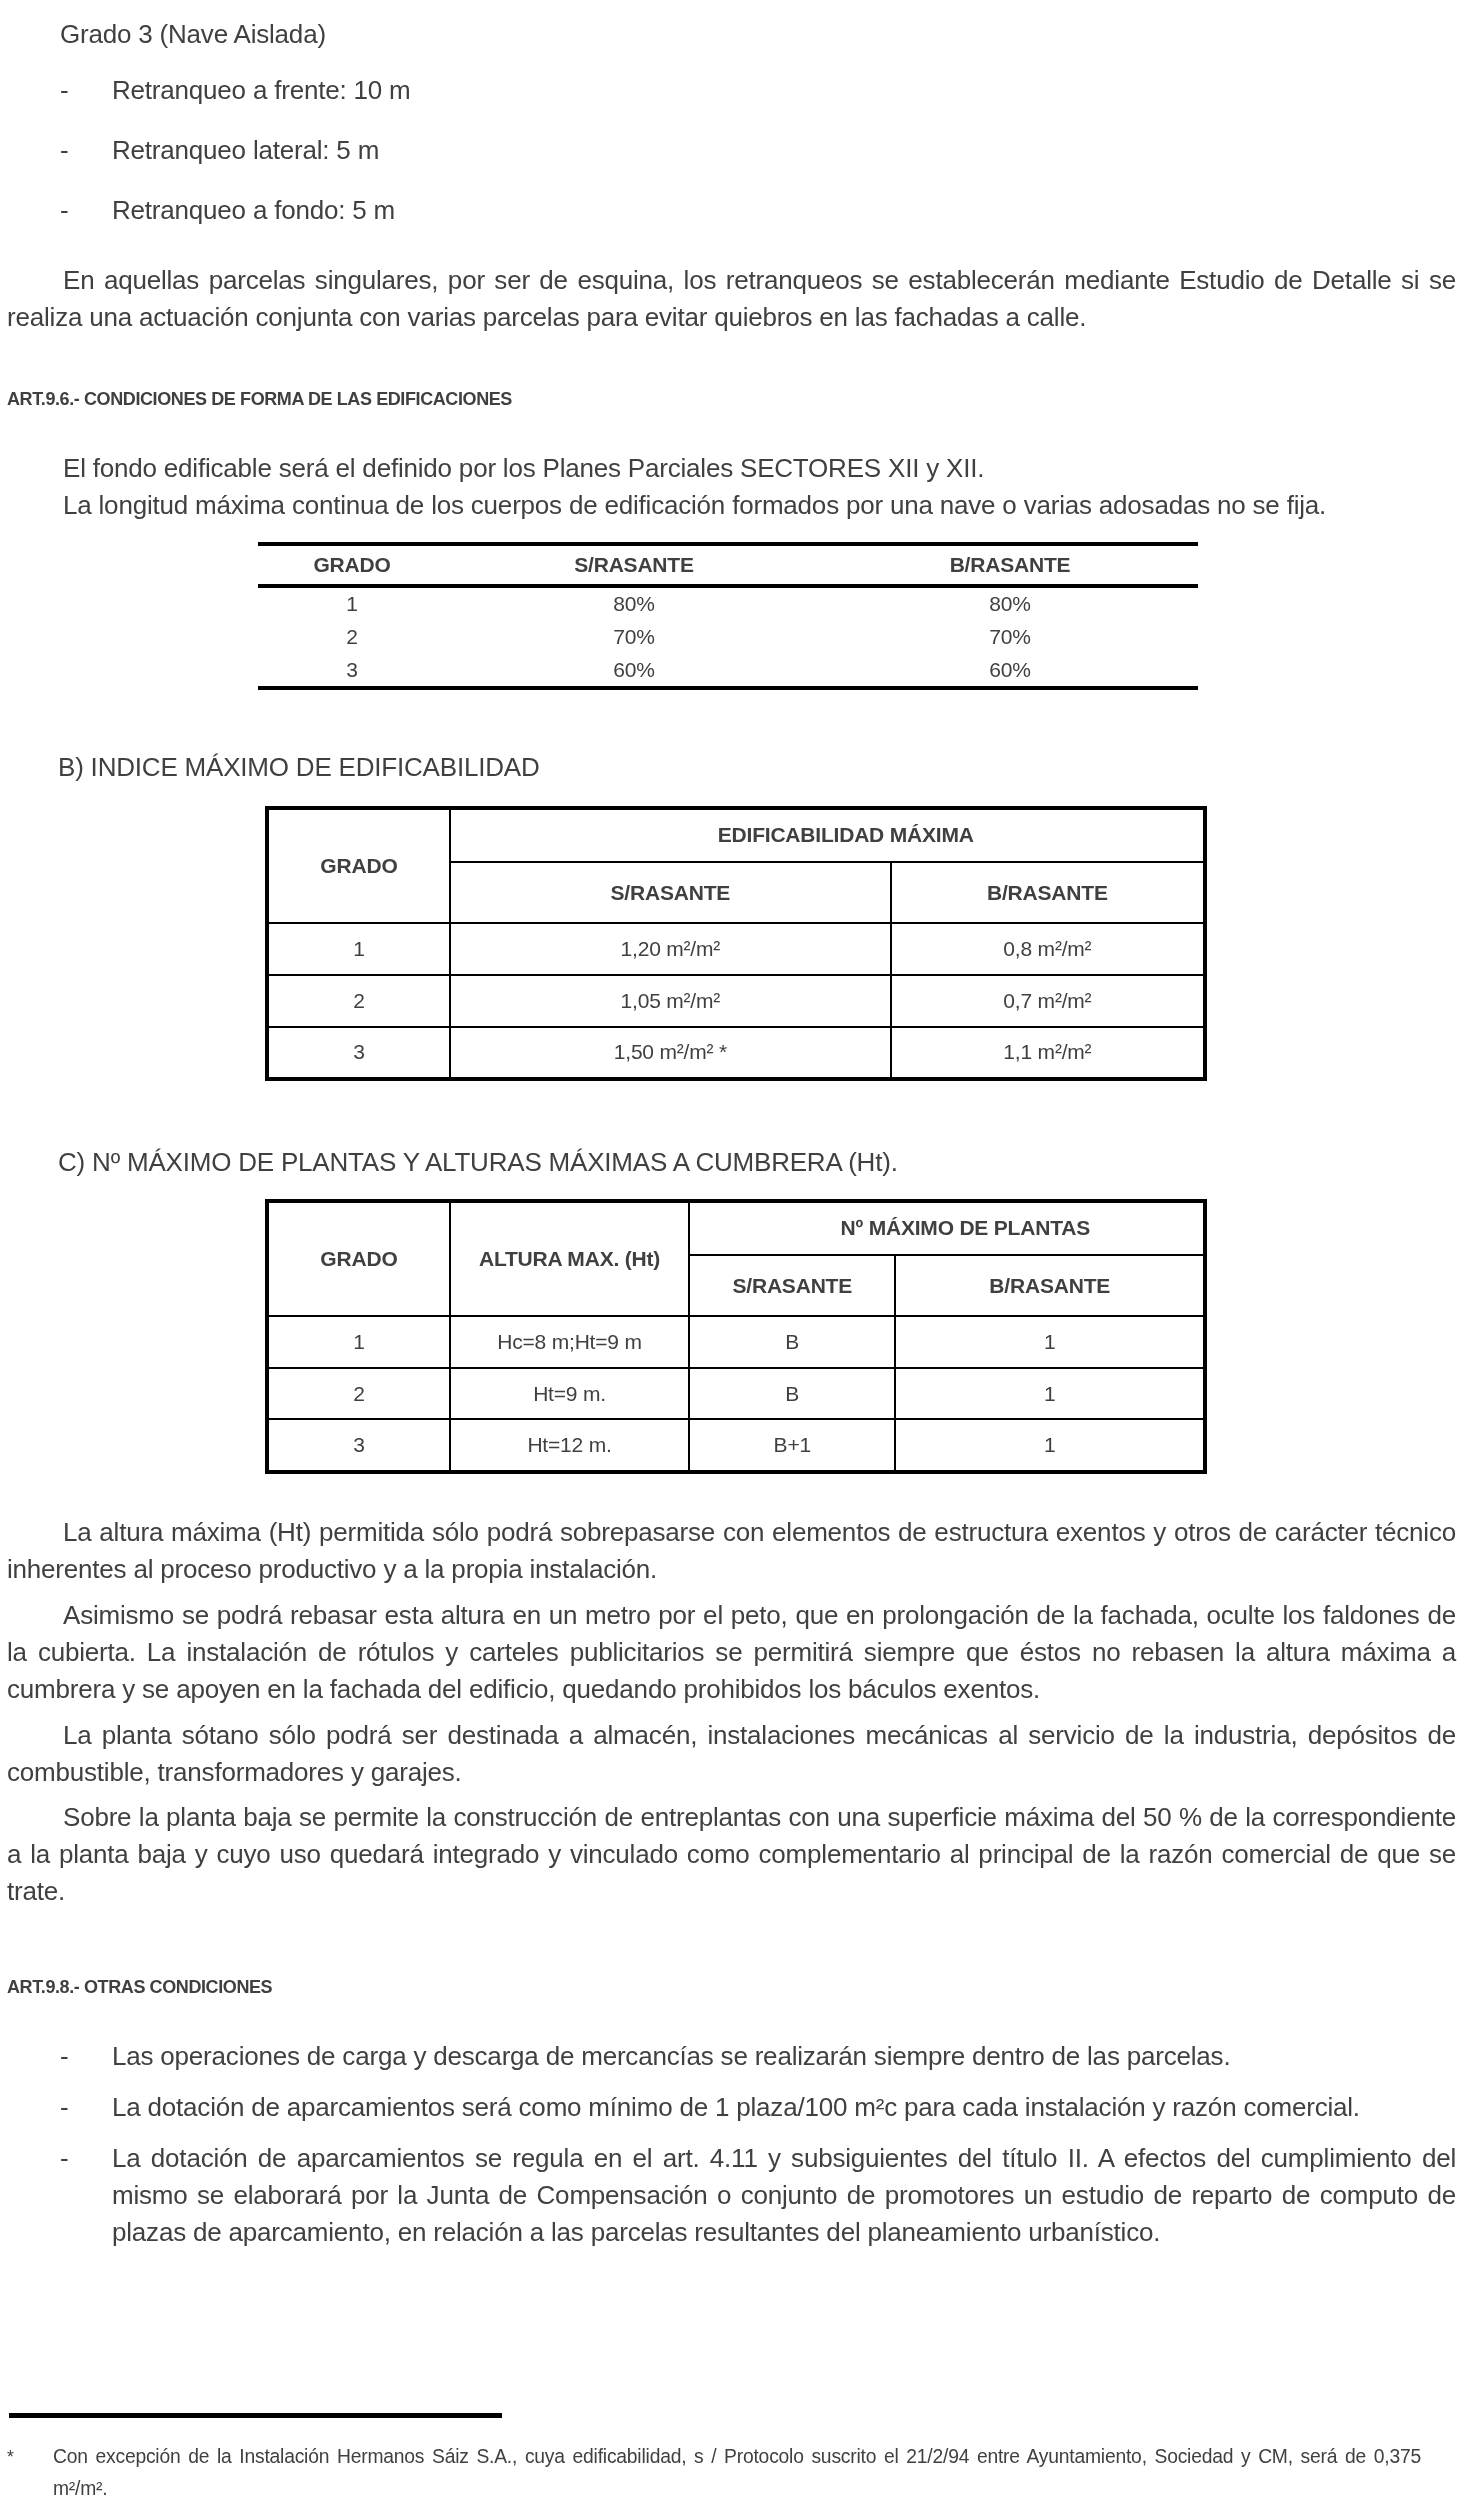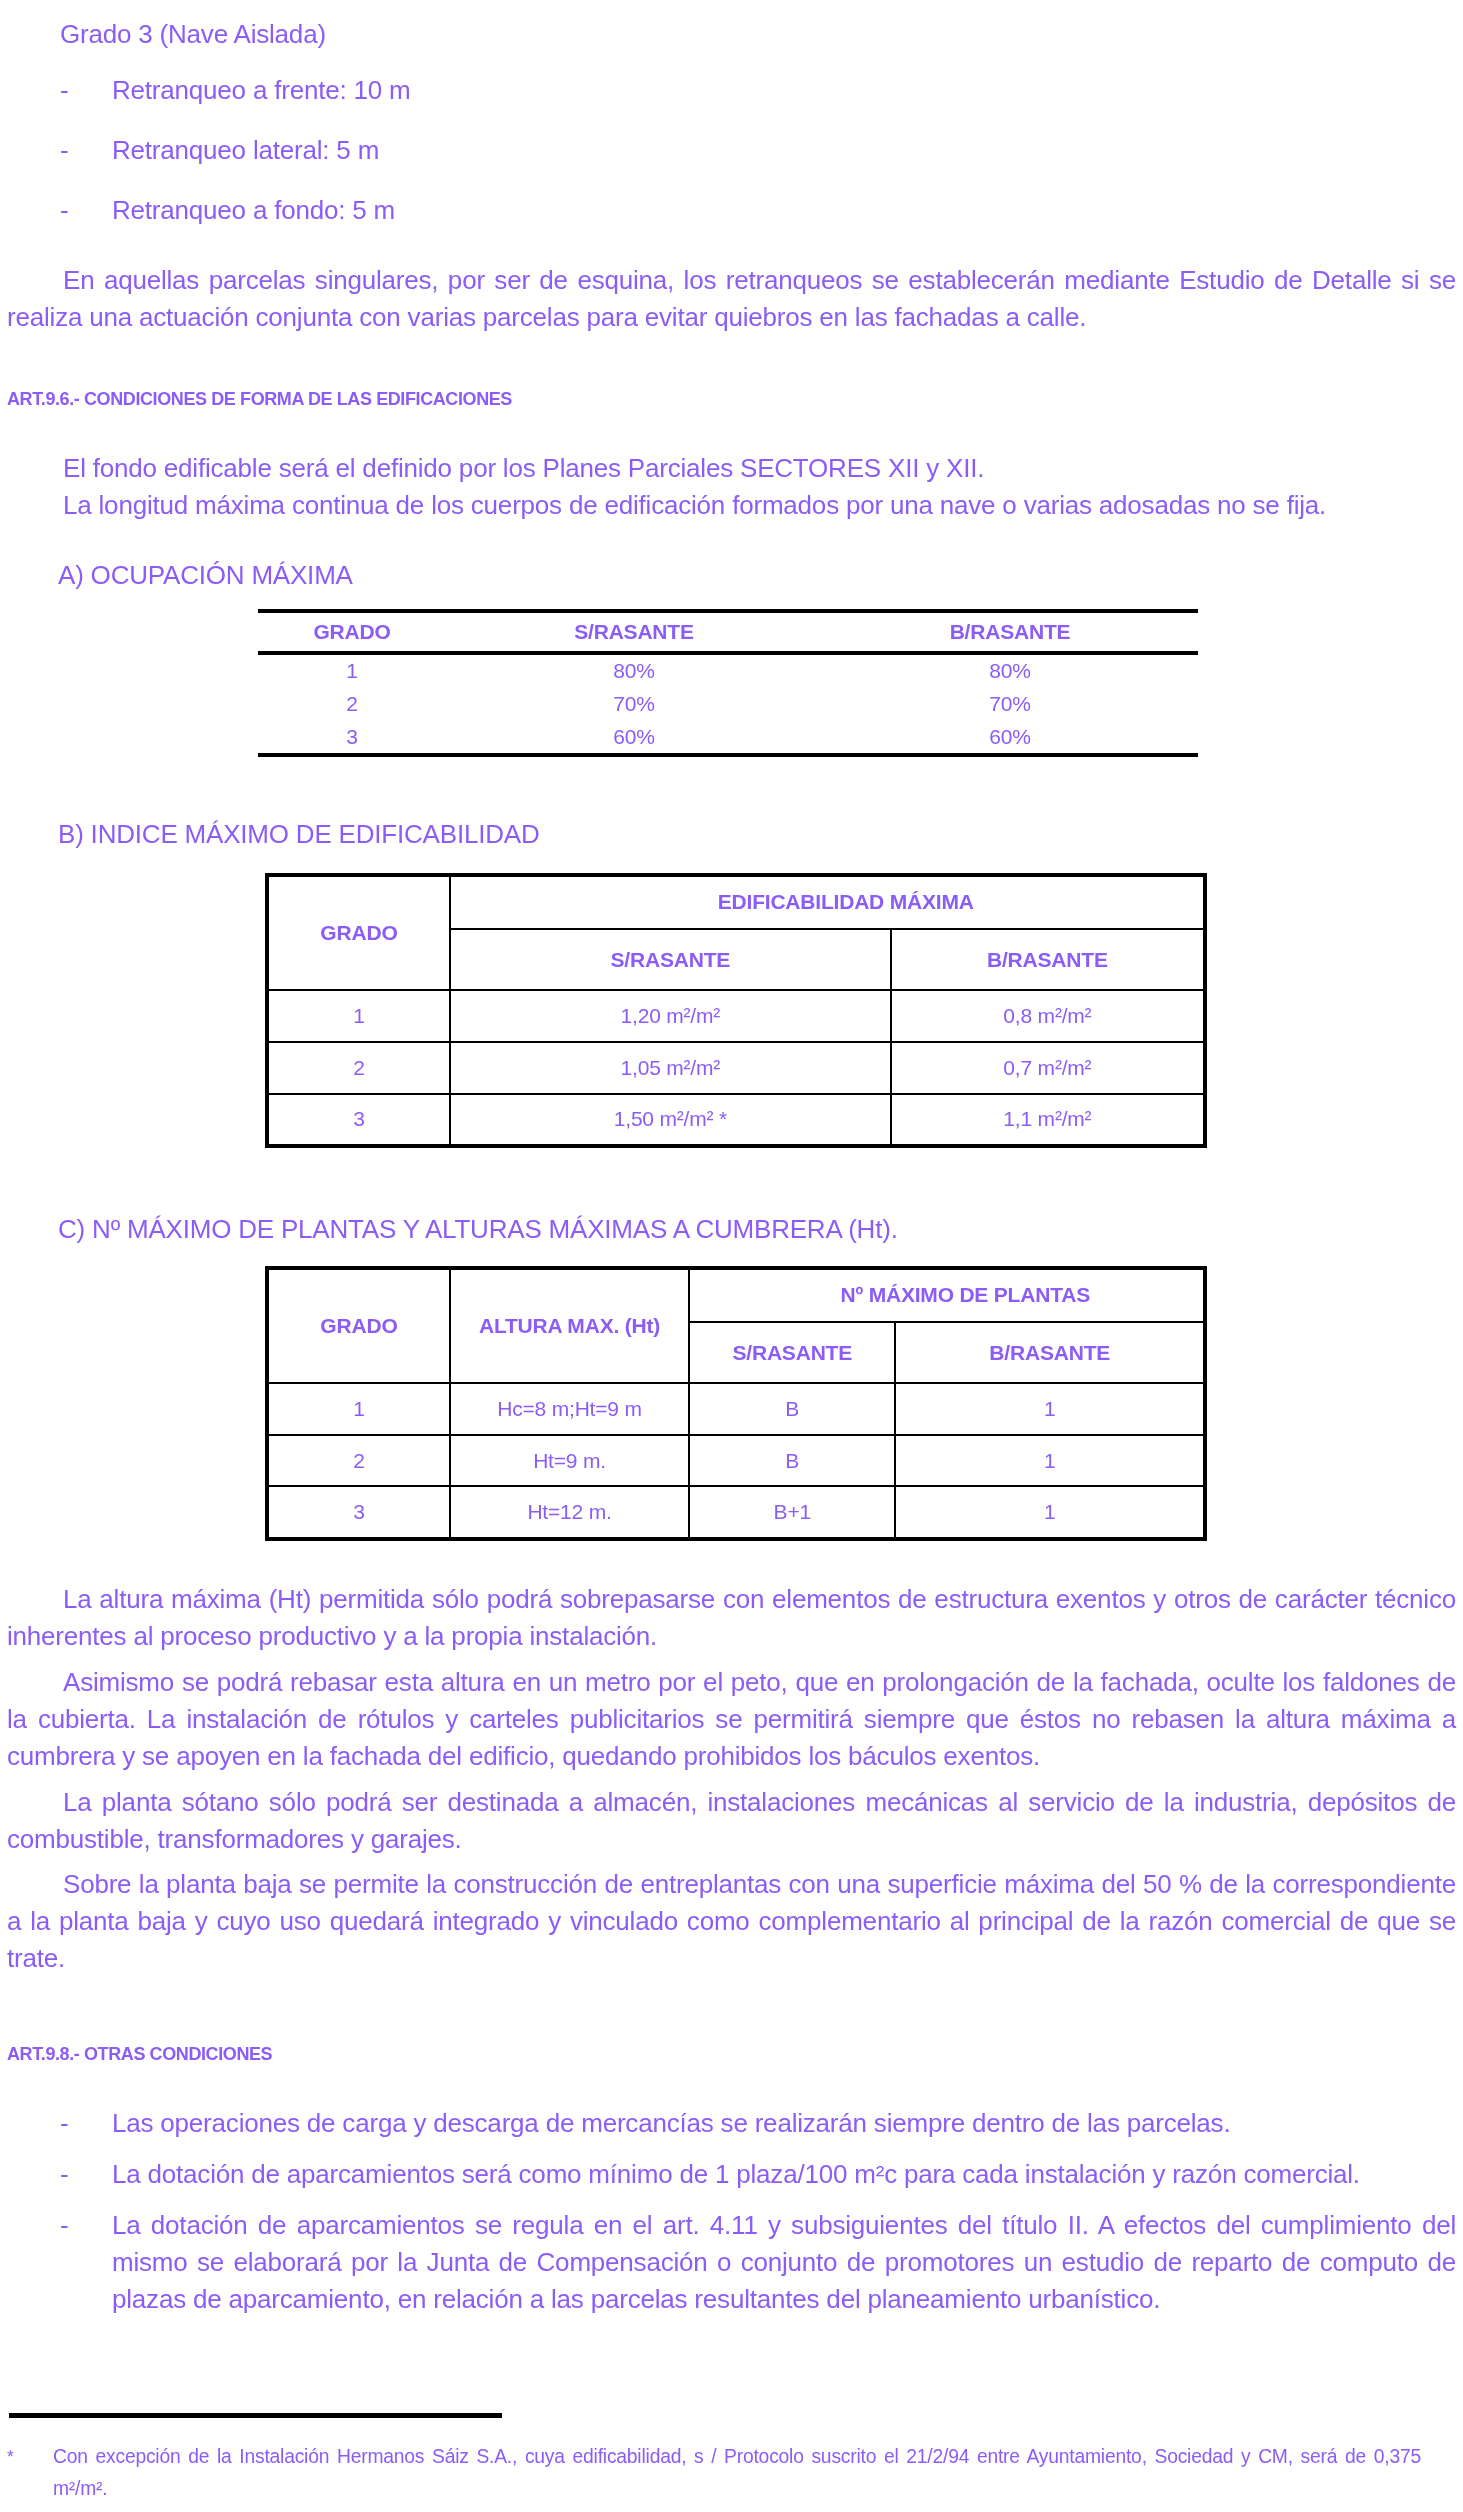--- a/index.html
+++ b/index.html
@@ -2,21 +2,21 @@
 <html style="font-size:14px"><head>
 <meta charset="utf-8">
 <style>
   html, body { margin: 0; padding: 0; background: #e8e8e8; }
   .page {
     position: relative;
     width: 1463px;
     height: 2512px;
     margin: 0 auto;
     background: #ffffff;
-    color: #8b5cf6;
+    color: #404040;
     font-family: "Liberation Sans", "DejaVu Sans", sans-serif;
     box-sizing: border-box;
     padding: 19.3px 7px 7px 7px;
     display: flex;
     flex-direction: column;
     overflow: hidden;
     letter-spacing: -0.2px;
   }
   
   .body-text {
@@ -108,21 +108,20 @@
       <span class="li-text">Retranqueo a fondo: 5 m</span>
     </li>
   </ul>
   <p class="body-text mt-intro-para">En aquellas parcelas singulares, por ser de esquina, los retranqueos se establecerán mediante Estudio de Detalle si se realiza una actuación conjunta con varias parcelas para evitar quiebros en las fachadas a calle.</p>
 
   <h2 class="art-heading mt-art96">ART.9.6.- CONDICIONES DE FORMA DE LAS EDIFICACIONES</h2>
   <p class="body-text mt-art96-p1">El fondo edificable será el definido por los Planes Parciales SECTORES XII y XII.</p>
   <p class="body-text">La longitud máxima continua de los cuerpos de edificación formados por una nave o varias adosadas no se fija.</p>
 
 
-  <h3 class="sub-heading mt-secA">A) OCUPACIÓN MÁXIMA</h3>
   <table class="tbl tbl-a mt-tableA">
     <colgroup>
         <col style="width:20%">
         <col style="width:40%">
         <col style="width:40%">
       </colgroup>
     <thead>
       <tr>
         <th>GRADO</th>
         <th>S/RASANTE</th>

